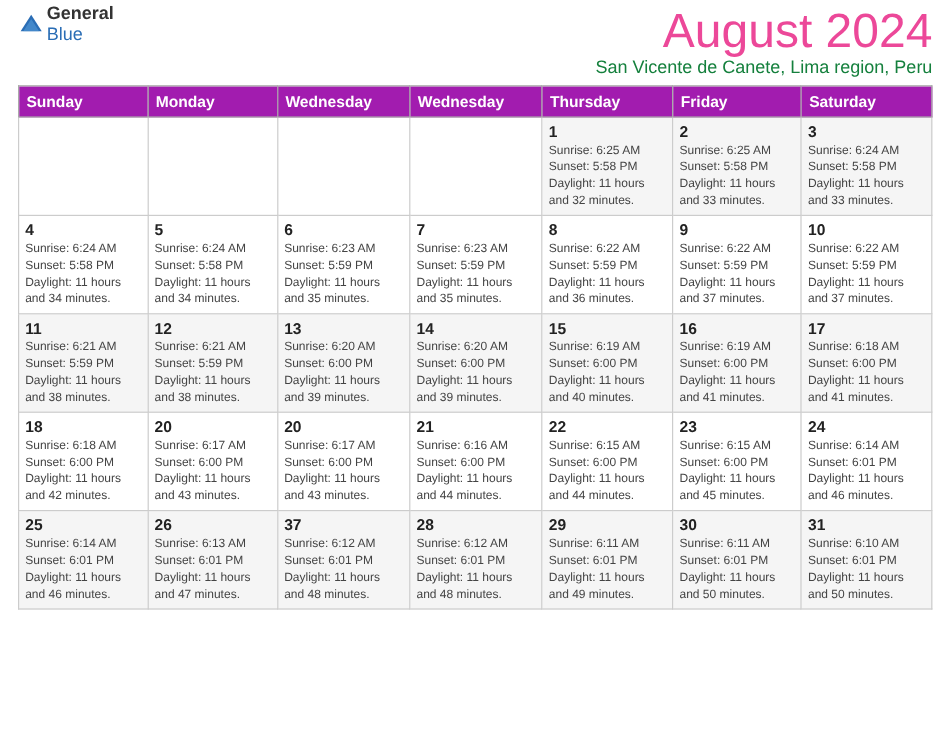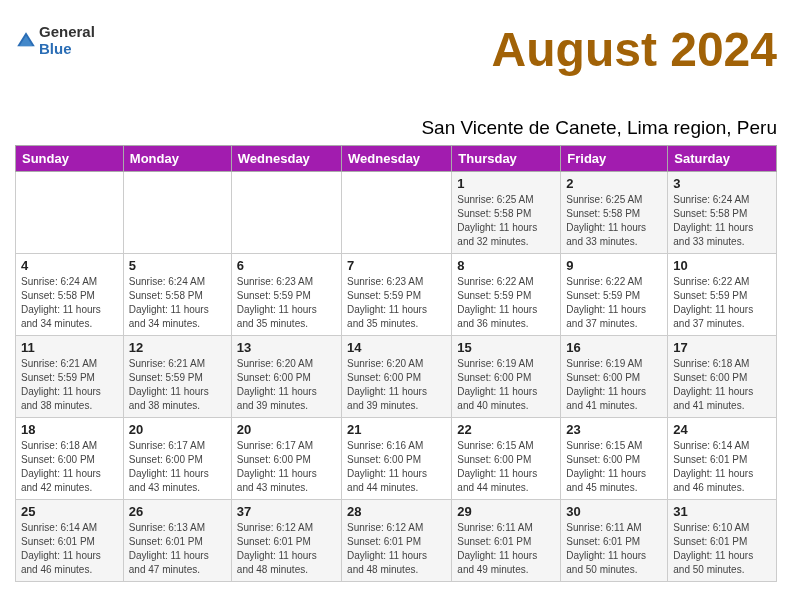--- a/index.html
+++ b/index.html
@@ -5,21 +5,21 @@
     * { box-sizing: border-box; margin: 0; padding: 0; }
     body {
       font-family: Arial, sans-serif;
       background: #fff;
       width: 792px;
       height: 612px;
       overflow: hidden;
     }
     .page {
       width: 792px;
-      padding: 24px 15px;
+      padding: 4px 15px;
     }
     .header-row {
       display: flex;
       justify-content: space-between;
       align-items: flex-start;
       margin-bottom: 4px;
     }
     .logo {
       display: flex;
       align-items: center;
@@ -30,40 +30,39 @@
       flex-direction: column;
       line-height: 1.1;
     }
     .logo-general {
       font-size: 15px;
       font-weight: bold;
       color: #333;
     }
     .logo-blue {
       font-size: 15px;
-      font-weight: bold;
+      font-weight: normal;
       color: #2a6db5;
     }
     .logo-icon {
       width: 22px;
       height: 22px;
     }
     .title-block {
       text-align: right;
     }
     .month-title {
-      font-size: 48px;
-      font-weight: bold;
-      color: #a16207;
+      font-size: 40px;
+      font-weight: normal;
+      color: #ec4899;
       line-height: 1.1;
     }
     .subtitle {
-      font-size: 19px;
-      color: #000000;
-      margin-top: 40px;
+      font-size: 15px;
+      color: #15803d;
     }
     .calendar {
       width: 100%;
       border-collapse: collapse;
       margin-top: 6px;
     }
     .calendar th {
       background: #a21caf;
       color: #fff;
       font-size: 13px;

